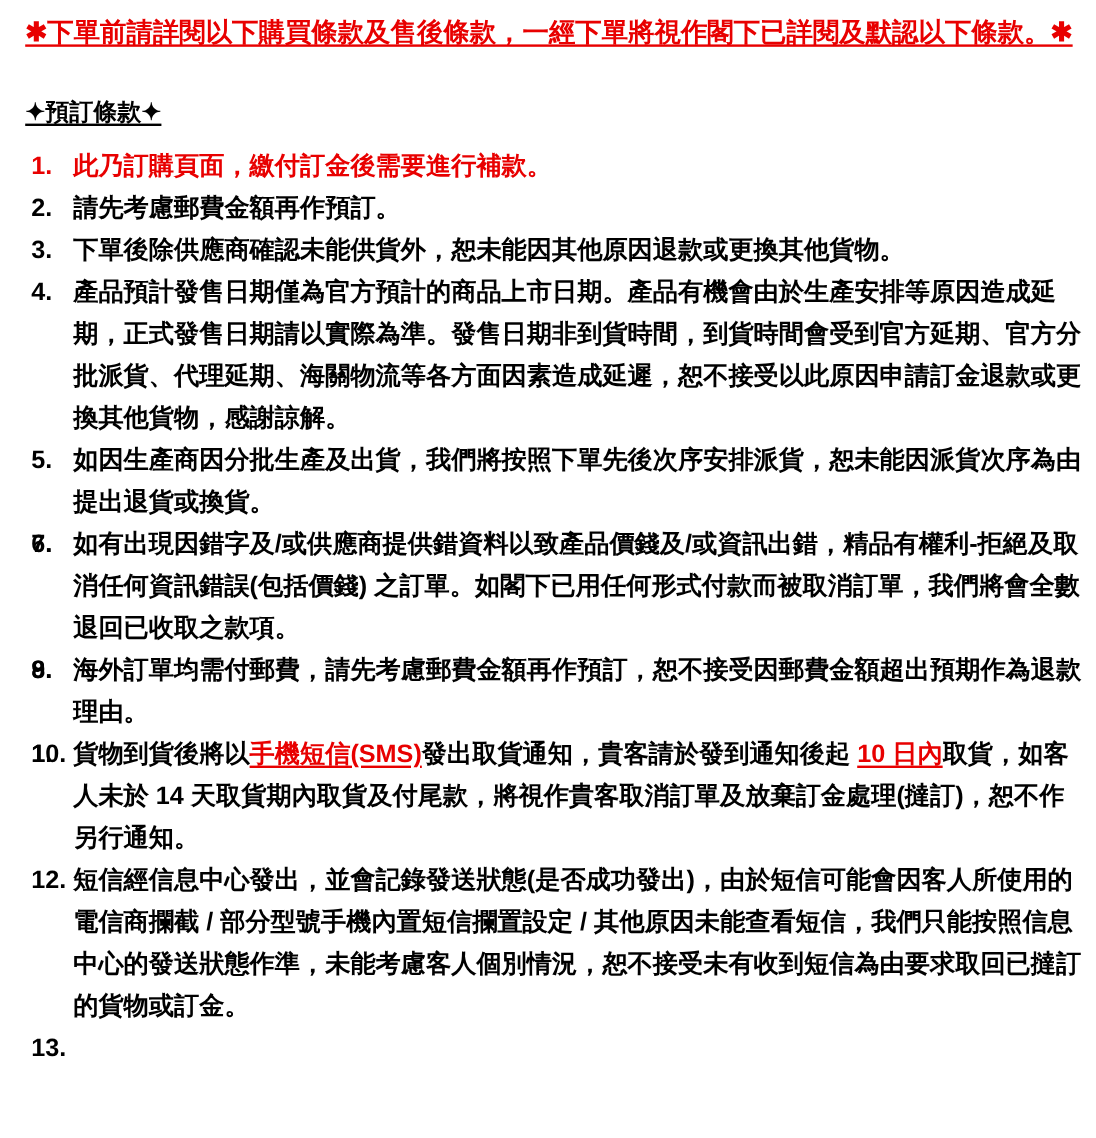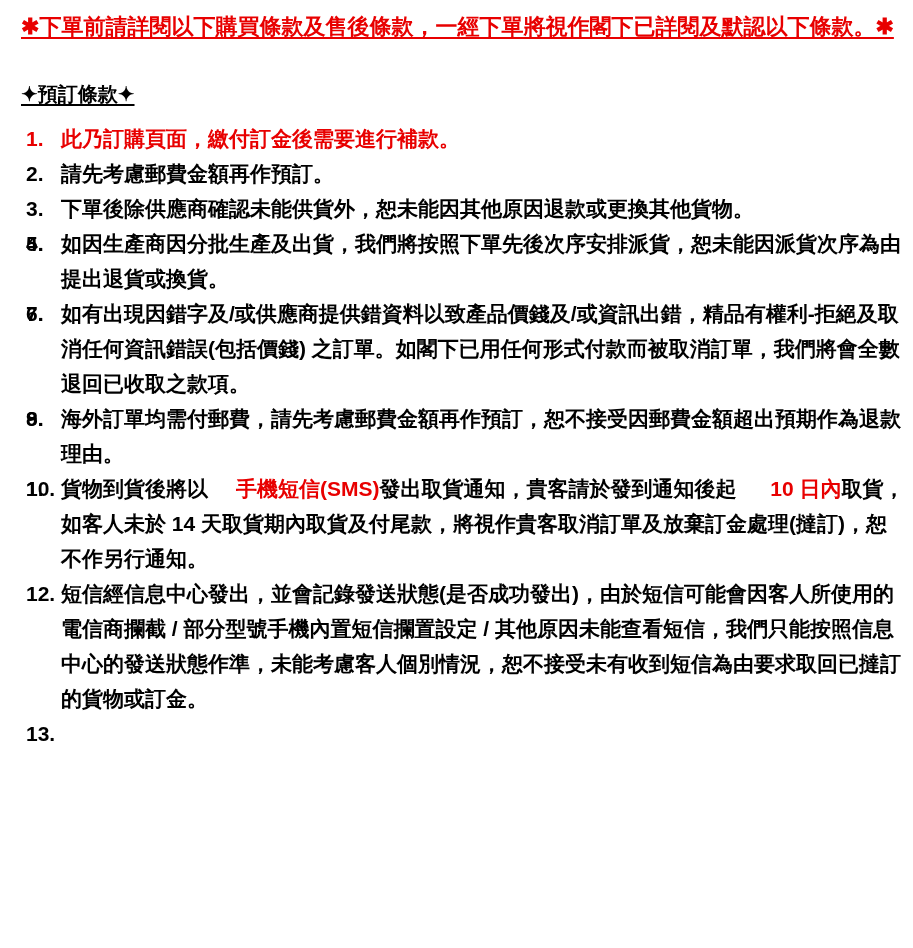--- a/index.html
+++ b/index.html
@@ -56,40 +56,40 @@
   .num{
     position:absolute;
     left:5px;
     top:0;
   }
   .seg-normal{color:var(--ink);}
   .seg-red{color:var(--red);}
   .num.red{color:var(--red);}
   .seg-red-underline{
     color:var(--red);
+    text-decoration:underline;
     text-decoration-thickness:2px;
     text-underline-offset:3px;
-    margin-left:28px;
   }
 </style>
 </head>
 <body style="background: rgb(255, 255, 255);">
 
 <div class="doc">
   <div class="notice">✱下單前請詳閱以下購買條款及售後條款，一經下單將視作閣下已詳閱及默認以下條款。✱</div>
 
   <div class="section-title">
     <span>✦預訂條款✦</span>
   </div>
 
   <ol class="terms" id="terms-list">
       <li><span class="num red">1.</span><span><span class="seg-red">此乃訂購頁面，繳付訂金後需要進行補款。</span></span></li>
       <li><span class="num">2.</span><span><span class="seg-normal">請先考慮郵費金額再作預訂。</span></span></li>
       <li><span class="num">3.</span><span><span class="seg-normal">下單後除供應商確認未能供貨外，恕未能因其他原因退款或更換其他貨物。</span></span></li>
-      <li><span class="num">4.</span></li>
+      <li><span class="num">4.</span><span><span class="seg-normal">產品預計發售日期僅為官方預計的商品上市日期。產品有機會由於生產安排等原因造成延期，正式發售日期請以實際為準。發售日期非到貨時間，到貨時間會受到官方延期、官方分批派貨、代理延期、海關物流等各方面因素造成延遲，恕不接受以此原因申請訂金退款或更換其他貨物，感謝諒解。</span></span></li>
       <li><span class="num">5.</span><span><span class="seg-normal">如因生產商因分批生產及出貨，我們將按照下單先後次序安排派貨，恕未能因派貨次序為由提出退貨或換貨。</span></span></li>
       <li><span class="num">6.</span></li>
       <li><span class="num">7.</span><span><span class="seg-normal">如有出現因錯字及/或供應商提供錯資料以致產品價錢及/或資訊出錯，精品有權利-拒絕及取消任何資訊錯誤(包括價錢) 之訂單。如閣下已用任何形式付款而被取消訂單，我們將會全數退回已收取之款項。</span></span></li>
       <li><span class="num">8.</span></li>
       <li><span class="num">9.</span><span><span class="seg-normal">海外訂單均需付郵費，請先考慮郵費金額再作預訂，恕不接受因郵費金額超出預期作為退款理由。</span></span></li>
       <li><span class="num">10.</span></li>
       <li><span class="num">1.</span><span><span class="seg-normal">貨物到貨後將以</span><span class="seg-red-underline">手機短信(SMS)</span><span class="seg-normal">發出取貨通知，貴客請於發到通知後起 </span><span class="seg-red-underline">10 日內</span><span class="seg-normal">取貨，如客人未於 14 天取貨期內取貨及付尾款，將視作貴客取消訂單及放棄訂金處理(撻訂)，恕不作另行通知。</span></span></li>
       <li><span class="num">12.</span><span><span class="seg-normal">短信經信息中心發出，並會記錄發送狀態(是否成功發出)，由於短信可能會因客人所使用的電信商攔截 / 部分型號手機內置短信攔置設定 / 其他原因未能查看短信，我們只能按照信息中心的發送狀態作準，未能考慮客人個別情況，恕不接受未有收到短信為由要求取回已撻訂的貨物或訂金。</span></span></li>
       <li>
         <span class="num">13.</span>

